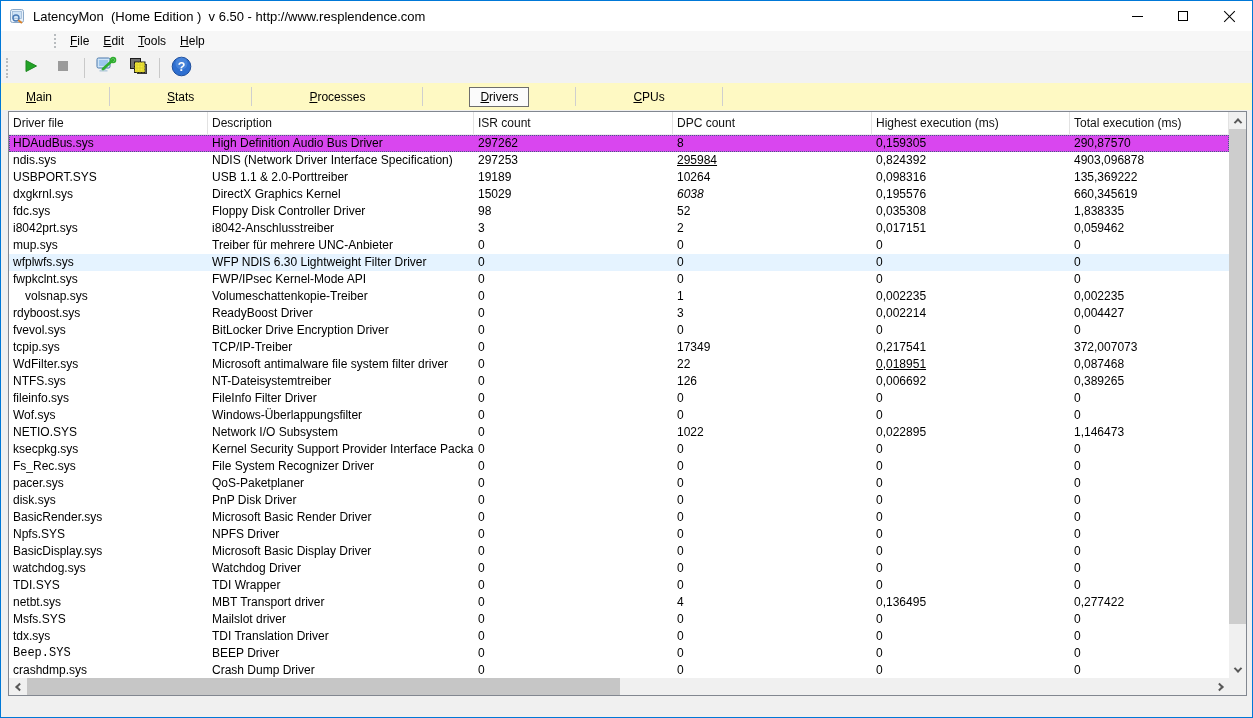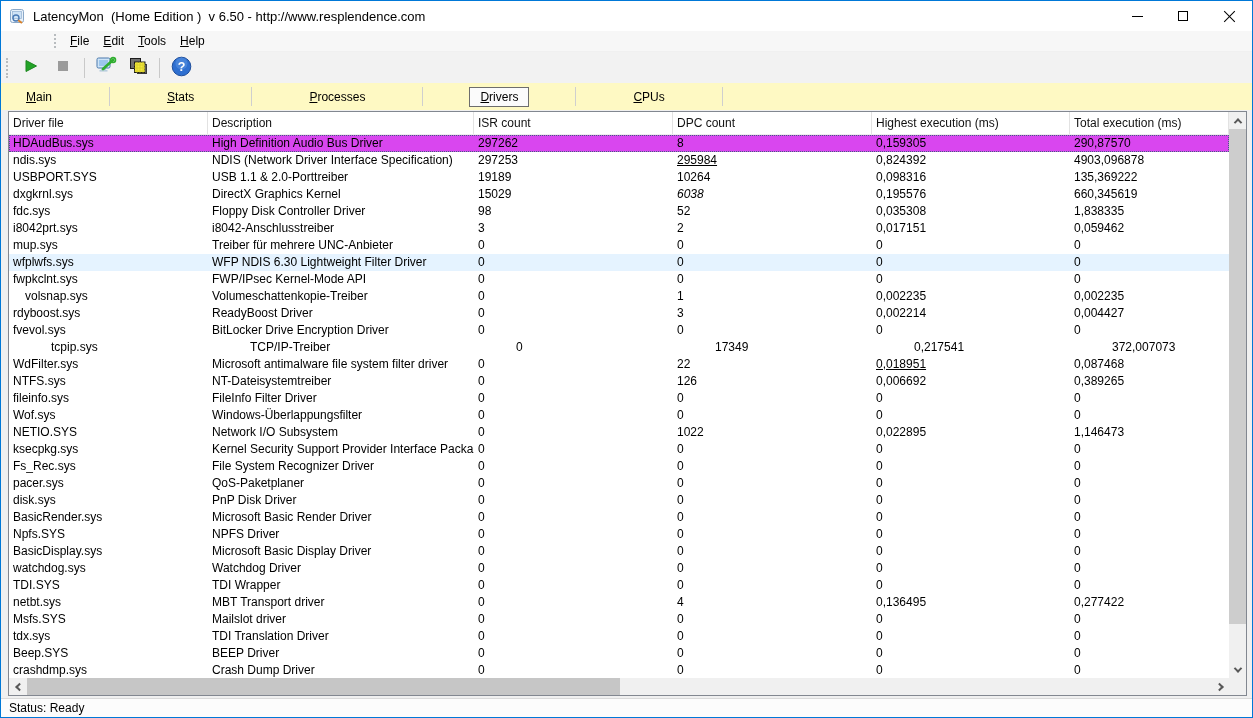--- a/index.html
+++ b/index.html
@@ -272,21 +272,21 @@
             </div>
             <div class="trow">
               <div class="tcell" style="width: 199px;">fvevol.sys</div>
               <div class="tcell" style="width: 266px;">BitLocker Drive Encryption Driver</div>
               <div class="tcell" style="width: 199px;">0</div>
               <div class="tcell" style="width: 199px;">0</div>
               <div class="tcell" style="width: 198px;">0</div>
               <div class="tcell" style="width: 159px;">0</div>
             </div>
             <div class="trow">
-              <div class="tcell" style="width: 199px; margin-left: 38px;">tcpip.sys</div>
+              <div class="tcell" style="width: 199px;">tcpip.sys</div>
               <div class="tcell" style="width: 266px;">TCP/IP-Treiber</div>
               <div class="tcell" style="width: 199px;">0</div>
               <div class="tcell" style="width: 199px;">17349</div>
               <div class="tcell" style="width: 198px;">0,217541</div>
               <div class="tcell" style="width: 159px;">372,007073</div>
             </div>
             <div class="trow">
               <div class="tcell" style="width: 199px;">WdFilter.sys</div>
               <div class="tcell" style="width: 266px;">Microsoft antimalware file system filter driver</div>
               <div class="tcell" style="width: 199px;">0</div>
@@ -416,21 +416,21 @@
             </div>
             <div class="trow">
               <div class="tcell" style="width: 199px;">tdx.sys</div>
               <div class="tcell" style="width: 266px;">TDI Translation Driver</div>
               <div class="tcell" style="width: 199px;">0</div>
               <div class="tcell" style="width: 199px;">0</div>
               <div class="tcell" style="width: 198px;">0</div>
               <div class="tcell" style="width: 159px;">0</div>
             </div>
             <div class="trow">
-              <div class="tcell" style="width: 199px;">Beep.SYS</div>
+              <div class="tcell" style="width: 199px; font-family: Liberation Mono, monospace;">Beep.SYS</div>
               <div class="tcell" style="width: 266px;">BEEP Driver</div>
               <div class="tcell" style="width: 199px;">0</div>
               <div class="tcell" style="width: 199px;">0</div>
               <div class="tcell" style="width: 198px;">0</div>
               <div class="tcell" style="width: 159px;">0</div>
             </div>
             <div class="trow">
               <div class="tcell" style="width: 199px;">crashdmp.sys</div>
               <div class="tcell" style="width: 266px;">Crash Dump Driver</div>
               <div class="tcell" style="width: 199px;">0</div>
@@ -461,17 +461,14 @@
           <div class="hthumb"></div>
         </div>
         <div class="sb-arrow">
             <i class="chev right"></i>
           </div>
       </div>
       <div class="corner"></div>
     </div>
   </div>
 
-  <div class="statusbar">
-    <span>Status: Ready</span>
-  </div>
 
 </div>
 
 </body></html>

